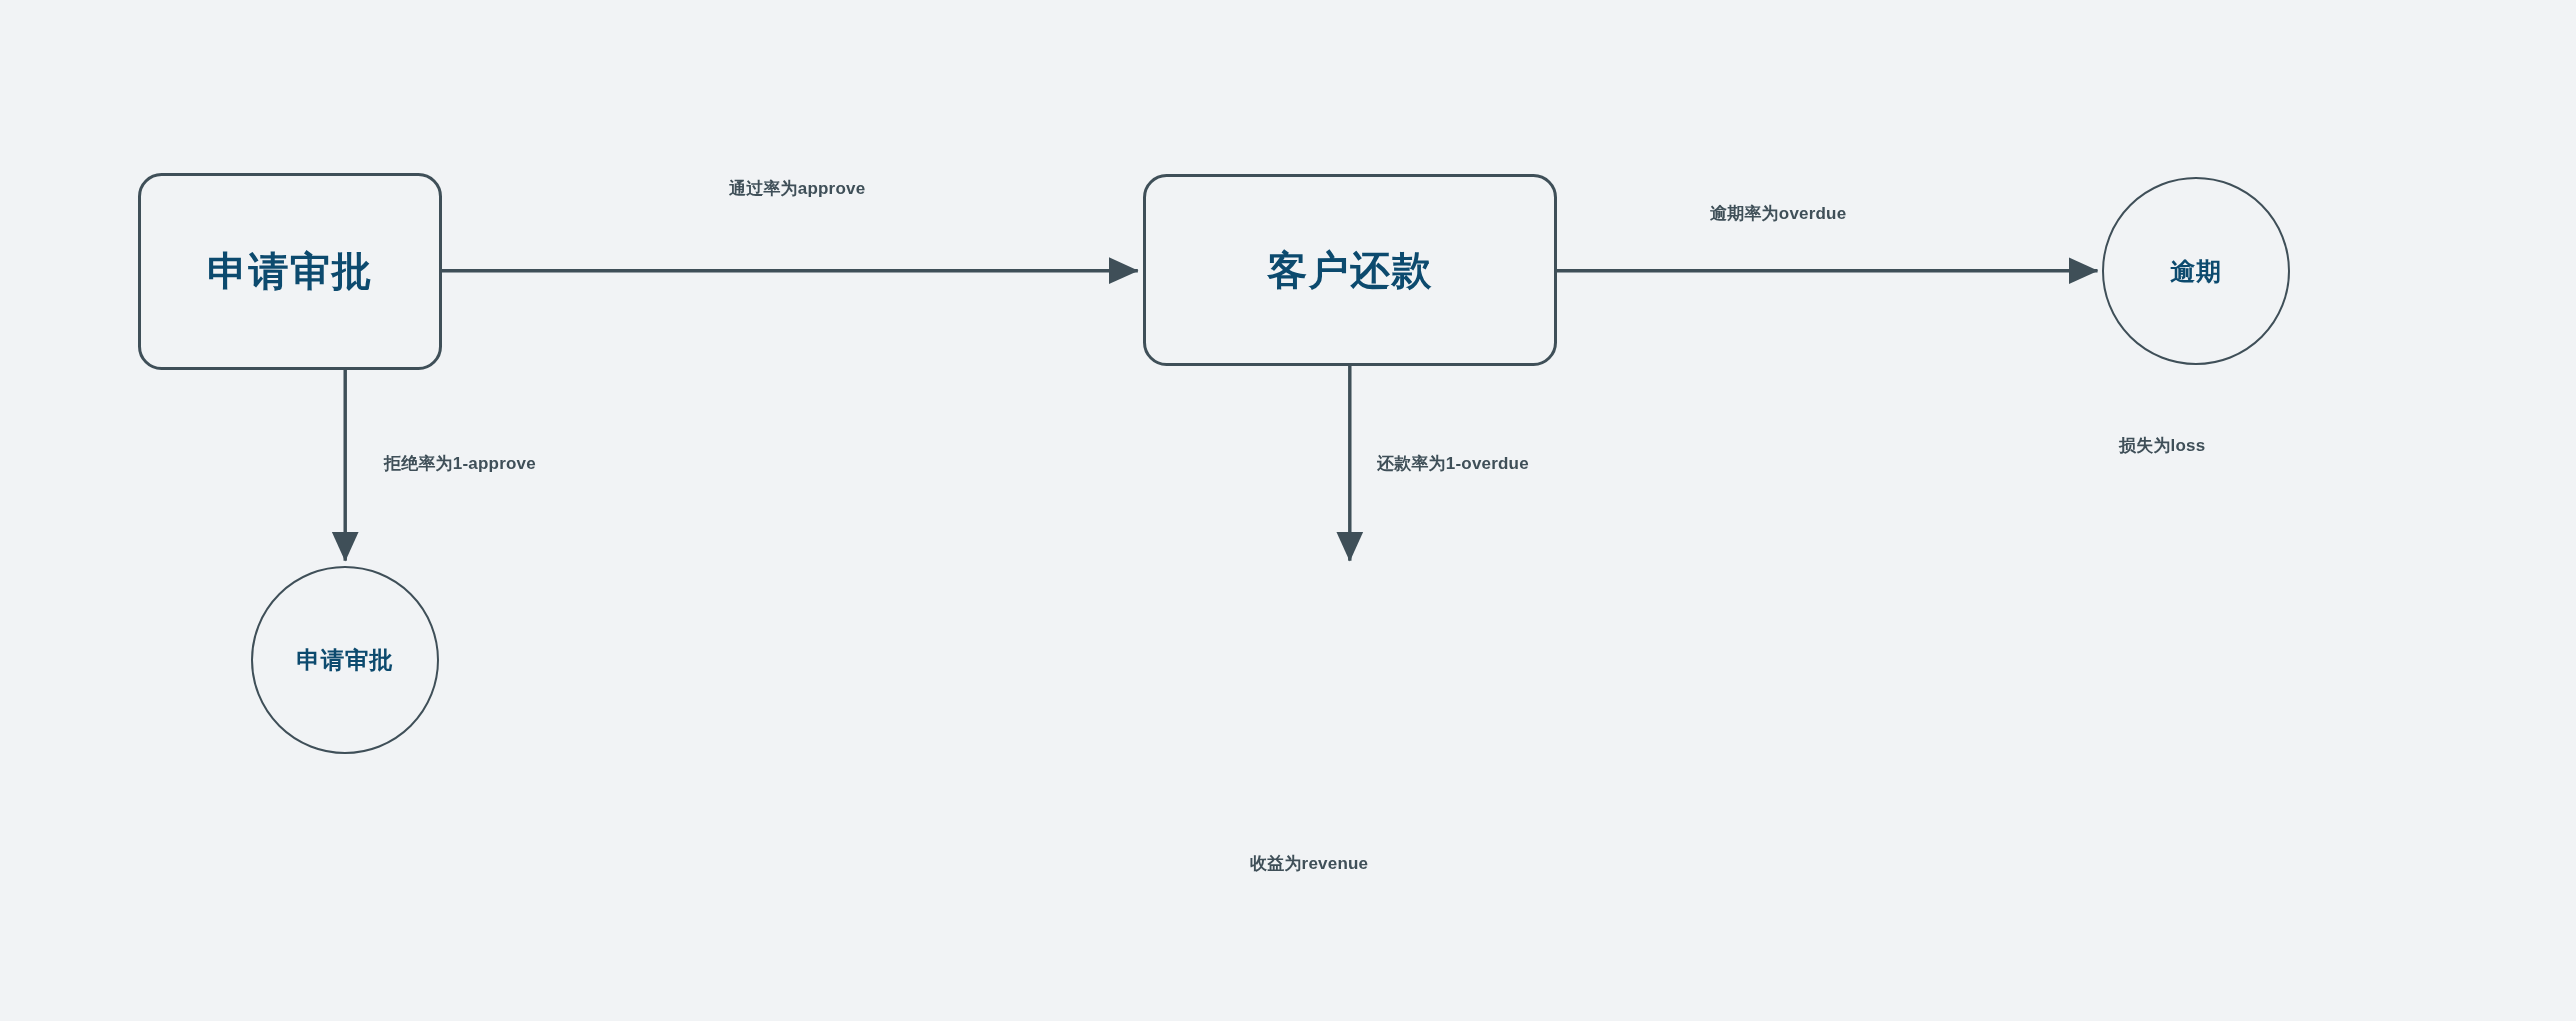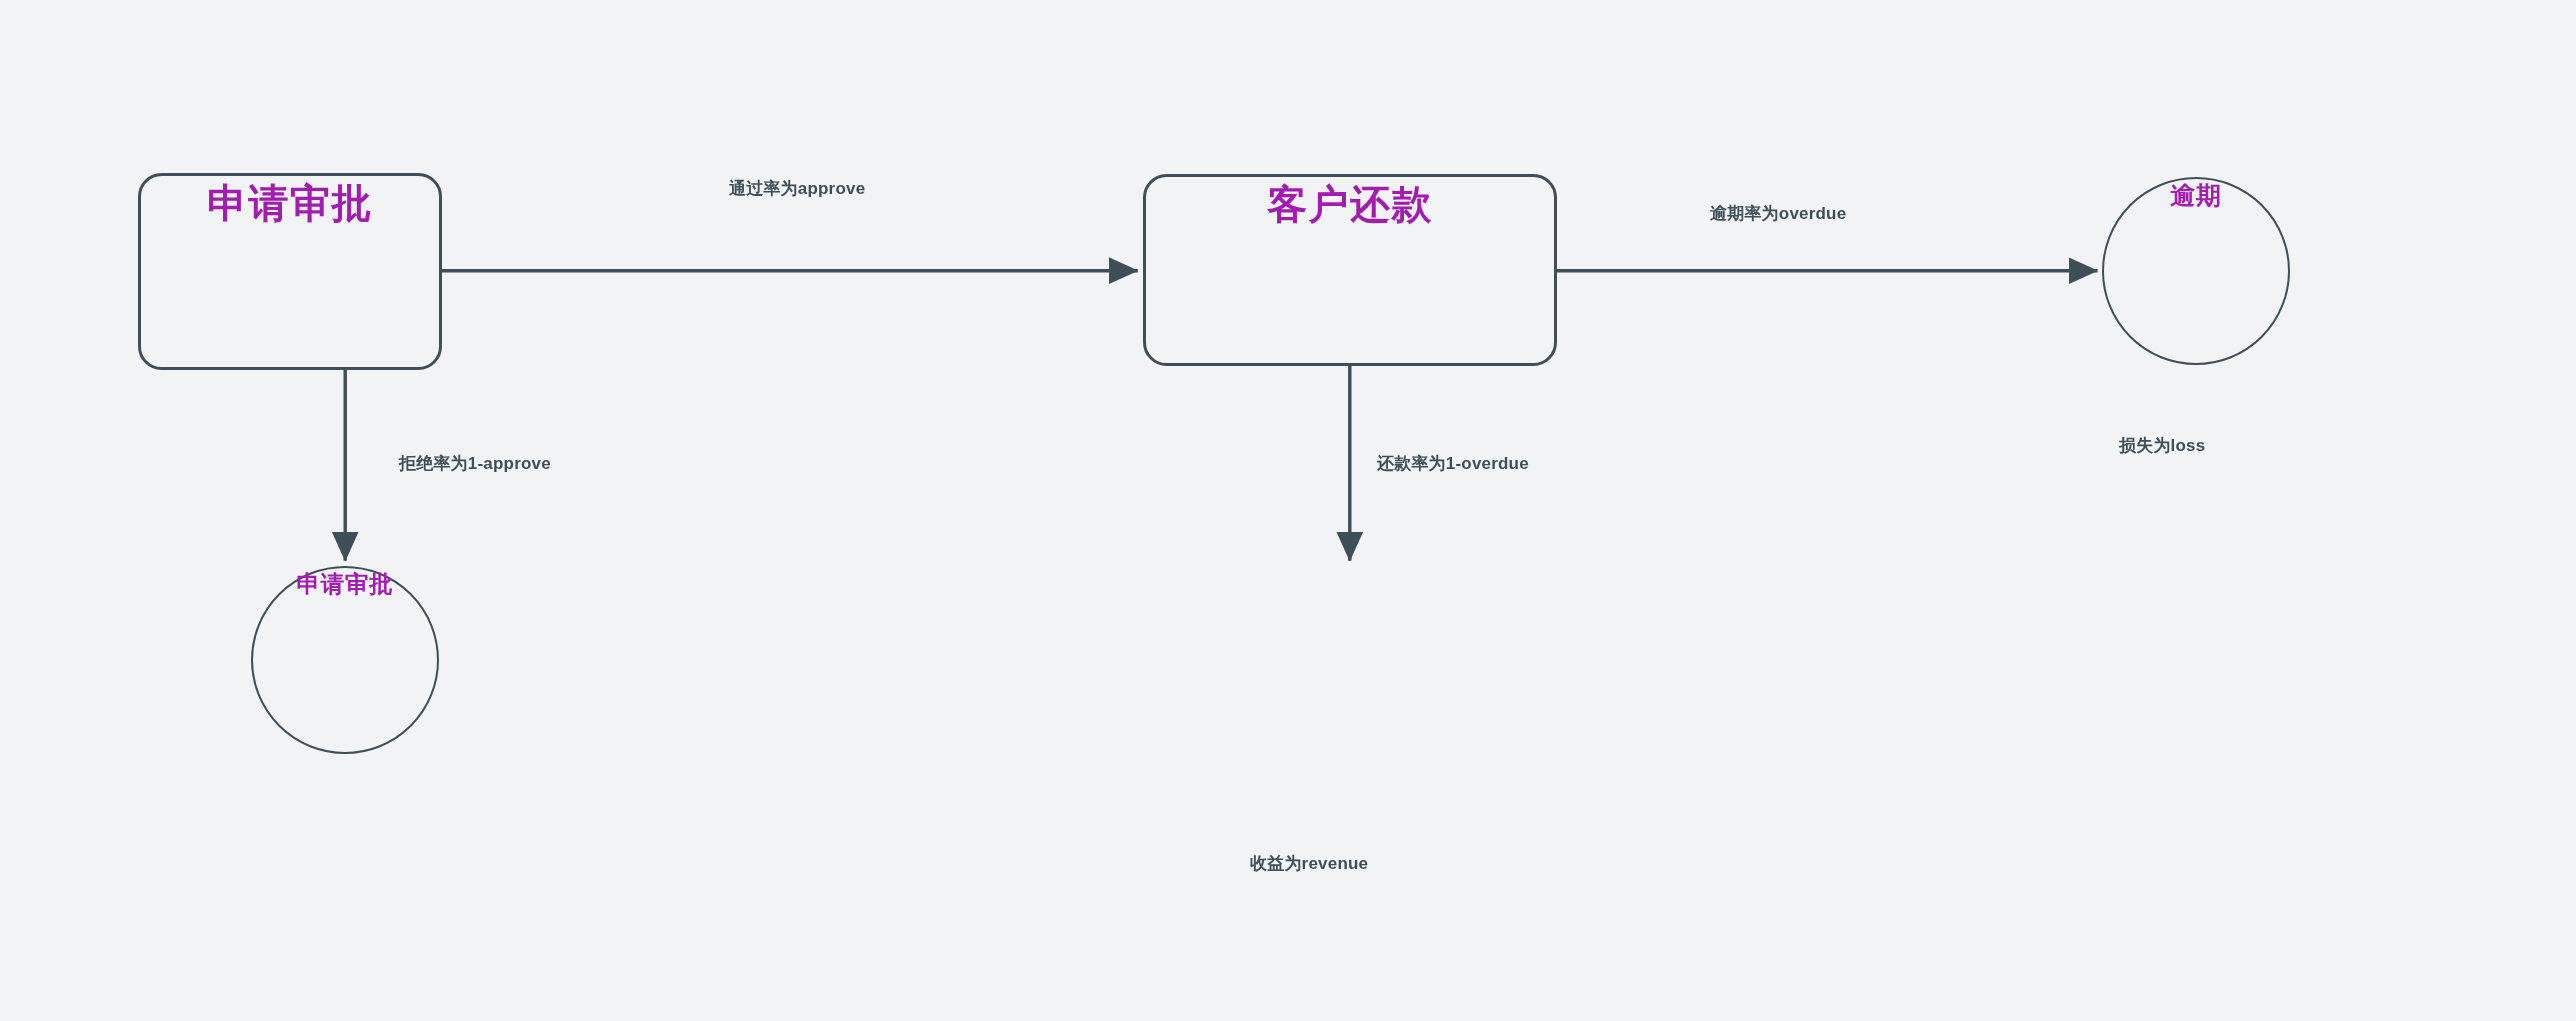--- a/index.html
+++ b/index.html
@@ -26,23 +26,23 @@
     top: 0;
     width: 2576px;
     height: 1022px;
   }
 
   
   .node {
     position: absolute;
     box-sizing: border-box;
     display: flex;
-    align-items: flex-start;
+    align-items: center;
     justify-content: center;
-    color: #a21caf;
+    color: #0c4a6e;
     background: #f1f3f5;
     text-align: center;
   }
   .node-rect {
     border: 3.5px solid #3f4f58;
     border-radius: 23.5px;
     font-size: 40px;
     font-weight: 700;
     letter-spacing: 1.4px;
   }
@@ -93,21 +93,21 @@
   .edge-label,
   .node-caption {
     position: absolute;
     color: #3f4f58;
     font-size: 17px;
     font-weight: 700;
     white-space: nowrap;
     letter-spacing: 0.2px;
   }
   #label-approve     { left: 729px; top: 177px; }
-  #label-reject      { left: 399px;  top: 452px; }
+  #label-reject      { left: 384px;  top: 452px; }
   #label-overdue     { left: 1710px; top: 182px; margin-top: 20px; }
   #label-repay       { left: 1377px; top: 452px; }
   #caption-loss      { left: 2119px; top: 434px; }
   #caption-revenue   { left: 1250px; top: 852px; }
 </style>
 </head>
 <body>
 
 <div id="diagram-canvas">
 

